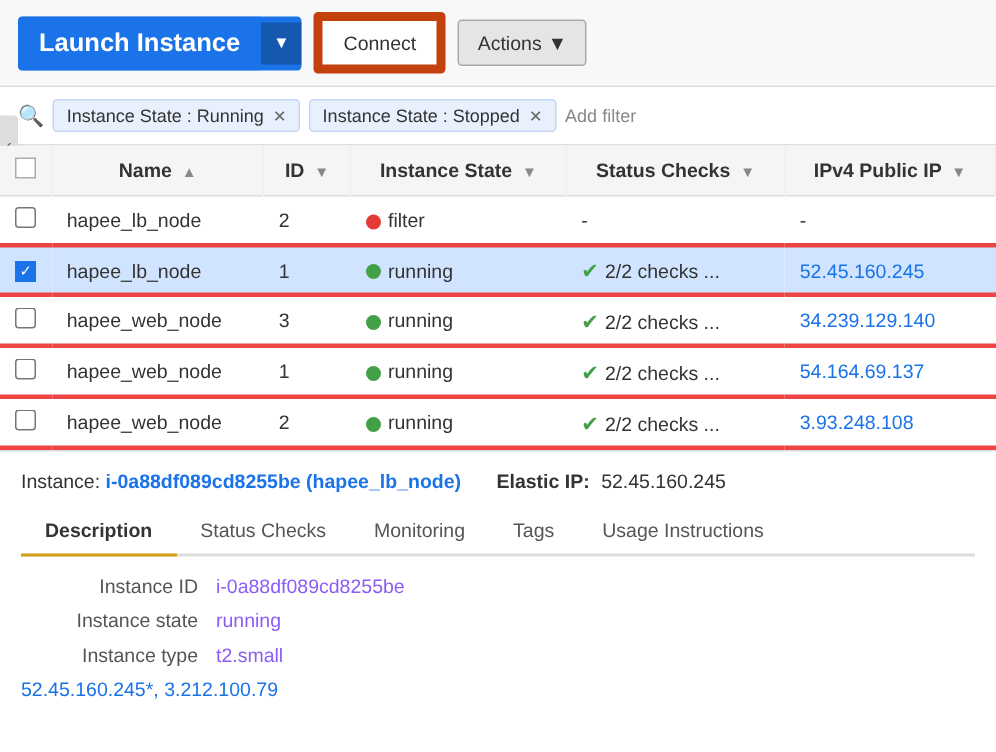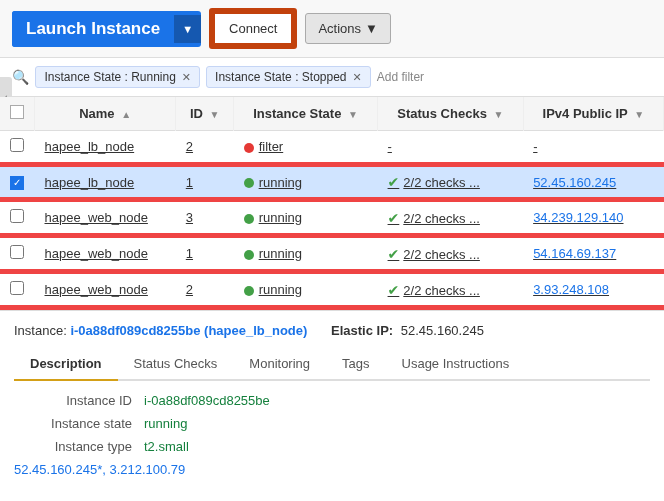--- a/index.html
+++ b/index.html
@@ -142,23 +142,22 @@
       border-right: 1px solid #eee;
       user-select: none;
     }
     th .sort-arrow {
       font-size: 10px;
       color: #888;
       margin-left: 3px;
     }
     td {
       padding: 7px 10px;
-      border-bottom: 5px solid #ef4444;
+      border-bottom: 3px solid #ef4444;
       white-space: nowrap;
-      text-decoration: underline;
     }
     tr.selected td {
       background: #d0e4ff;
     }
     .checkbox-cell {
       width: 30px;
       text-align: center;
     }
     .cb {
       width: 14px;
@@ -243,21 +242,21 @@
     .detail-label {
       width: 130px;
       text-align: right;
       color: #555;
       padding-right: 12px;
       font-size: 13px;
       flex-shrink: 0;
     }
     .detail-value {
       font-size: 13px;
-      color: #15803d;
+      color: #8b5cf6;
     }
     .detail-value.link-blue {
       color: #1a73e8;
     }
 
     .table-container {
       position: relative;
     }
     .header-cb {
       width: 14px;

